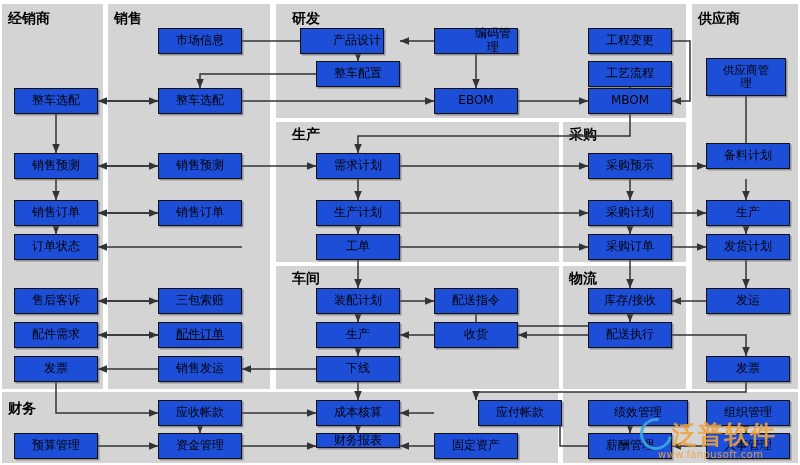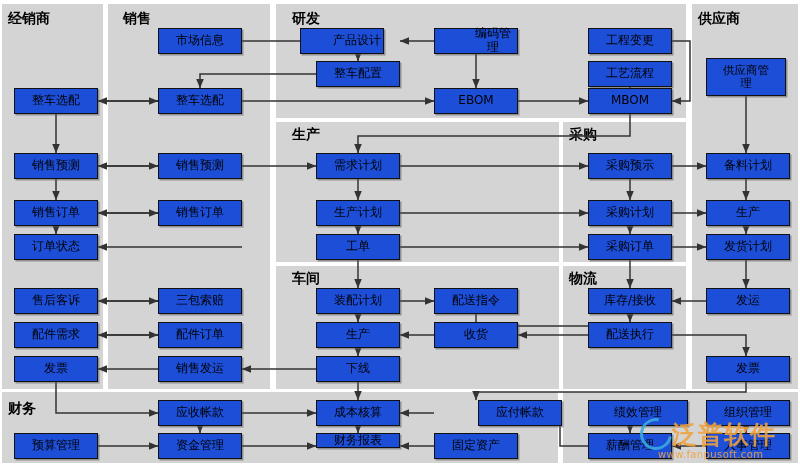--- a/index.html
+++ b/index.html
@@ -72,21 +72,21 @@
 </style>
 </head>
 <body>
 
 <div id="root">
 
   <div id="panels-layer">
       <div class="panel" style="left: 2px; top: 4px; width: 101px; height: 385px;"></div>
       <div class="panel-title" style="left: 8px; top: 10px;">经销商</div>
       <div class="panel" style="left: 108px; top: 4px; width: 162px; height: 385px;"></div>
-      <div class="panel-title" style="left: 123px; top: 10px;">销售</div>
+      <div class="panel-title" style="left: 114px; top: 10px;">销售</div>
       <div class="panel" style="left: 276px; top: 4px; width: 410px; height: 114px;"></div>
       <div class="panel-title" style="left: 292px; top: 10px;">研发</div>
       <div class="panel" style="left: 692px; top: 4px; width: 106px; height: 385px;"></div>
       <div class="panel-title" style="left: 698px; top: 10px;">供应商</div>
       <div class="panel" style="left: 276px; top: 122px; width: 283px; height: 140px;"></div>
       <div class="panel-title" style="left: 292px; top: 126px;">生产</div>
       <div class="panel" style="left: 563px; top: 122px; width: 123px; height: 140px;"></div>
       <div class="panel-title" style="left: 569px; top: 126px;">采购</div>
       <div class="panel" style="left: 276px; top: 266px; width: 283px; height: 123px;"></div>
       <div class="panel-title" style="left: 292px; top: 270px;">车间</div>
@@ -214,21 +214,21 @@
       </div>
       <div class="node" style="left: 158px; top: 153px; width: 84px; height: 26px;">
         <span>销售预测</span>
       </div>
       <div class="node" style="left: 316px; top: 153px; width: 84px; height: 26px;">
         <span>需求计划</span>
       </div>
       <div class="node" style="left: 588px; top: 153px; width: 84px; height: 26px;">
         <span>采购预示</span>
       </div>
-      <div class="node" style="left: 706px; top: 153px; width: 84px; height: 26px;">
+      <div class="node" style="left: 706px; top: 143px; width: 84px; height: 26px;">
         <span>备料计划</span>
       </div>
       <div class="node" style="left: 14px; top: 200px; width: 84px; height: 26px;">
         <span>销售订单</span>
       </div>
       <div class="node" style="left: 158px; top: 200px; width: 84px; height: 26px;">
         <span>销售订单</span>
       </div>
       <div class="node" style="left: 316px; top: 200px; width: 84px; height: 26px;">
         <span>生产计划</span>
@@ -265,21 +265,21 @@
       </div>
       <div class="node" style="left: 588px; top: 288px; width: 84px; height: 26px;">
         <span>库存/接收</span>
       </div>
       <div class="node" style="left: 706px; top: 288px; width: 84px; height: 26px;">
         <span>发运</span>
       </div>
       <div class="node" style="left: 14px; top: 322px; width: 84px; height: 26px;">
         <span>配件需求</span>
       </div>
-      <div class="node" style="left: 158px; top: 322px; width: 84px; height: 26px;">
+      <div class="node" style="left: 158px; top: 322px; width: 84px; height: 26px; text-decoration: underline;">
         <span>配件订单</span>
       </div>
       <div class="node" style="left: 316px; top: 322px; width: 84px; height: 26px;">
         <span>生产</span>
       </div>
       <div class="node" style="left: 434px; top: 322px; width: 84px; height: 26px;">
         <span>收货</span>
       </div>
       <div class="node" style="left: 588px; top: 322px; width: 84px; height: 26px;">
         <span>配送执行</span>

